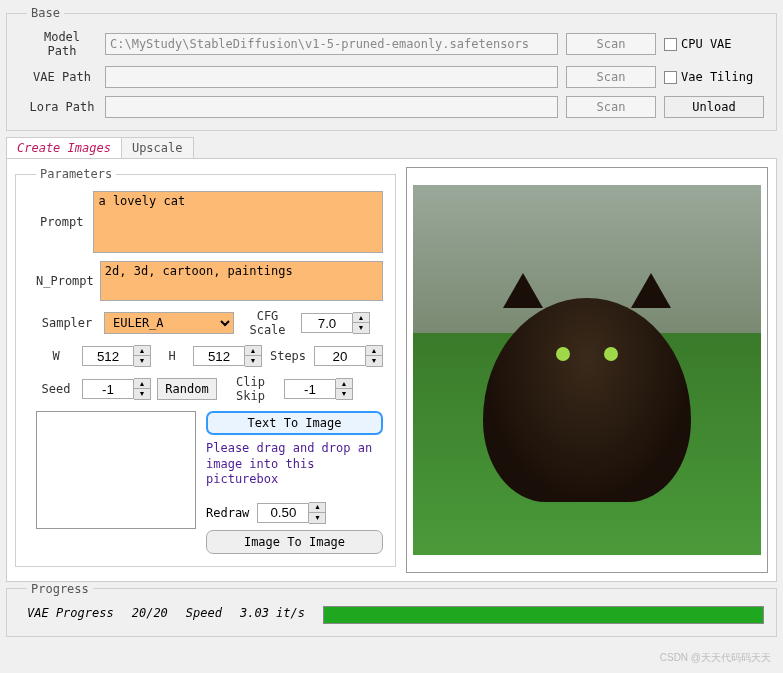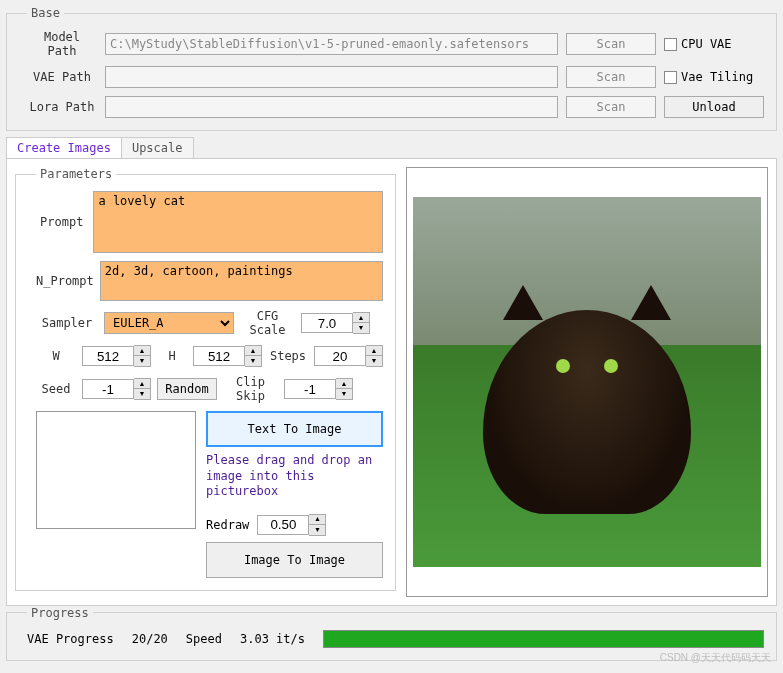--- a/index.html
+++ b/index.html
@@ -65,21 +65,22 @@
   padding: 3px 10px;
   border: 1px solid #ccc;
   border-bottom: none;
   background: #f4f4f4;
   cursor: pointer;
   margin-right: -1px;
   color: #555;
 }
 .tab.active {
   background: #fff;
-  color: #6d28d9;
+  color: #be185d;
+  font-style: italic;
 }
 .tab-panel {
   background: #fff;
   border: 1px solid #ccc;
   border-top: none;
   padding: 8px;
   display: flex;
   gap: 10px;
 }
 .params-col { flex: 0 0 380px; }
@@ -133,26 +134,26 @@
   width: 16px; height: 10px; font-size: 7px; line-height: 8px;
   background: #e8e8e8; border: none; cursor: pointer;
   display: flex; align-items: center; justify-content: center;
 }
 .spin-btn:first-child { border-bottom: 1px solid #aaa; }
 .lower-flex { display: flex; gap: 10px; }
 .dropbox {
   width: 160px; height: 118px; border: 1px solid #999; background: #fff;
 }
 .right-actions { flex: 1; display: flex; flex-direction: column; gap: 6px; }
-.btn-action { width: 100%; height: 36px; }
+.btn-action { width: 100%; height: 24px; border-radius: 7px; }
 .btn-highlight { border: 2px solid #3399ff; background: #eaf4ff; }
 .drag-text { color: #4c1d95; line-height: 1.3; }
 .redraw-row { display: flex; align-items: center; gap: 8px; margin-top: 8px; }
 
-.progress-row { display: flex; align-items: center; gap: 18px; }
+.progress-row { display: flex; align-items: flex-start; gap: 18px; font-style: italic; }
 .progress-bar {
   flex: 1; height: 18px; border: 1px solid #888; background: #fff; position: relative;
 }
 .progress-fill { height: 100%; background: #1fa81f; }
 .watermark {
   position: fixed; bottom: 8px; right: 12px; color: #bdbdbd;
   font-size: 10px; font-family: sans-serif; pointer-events: none;
 }
 </style>
 </head>

